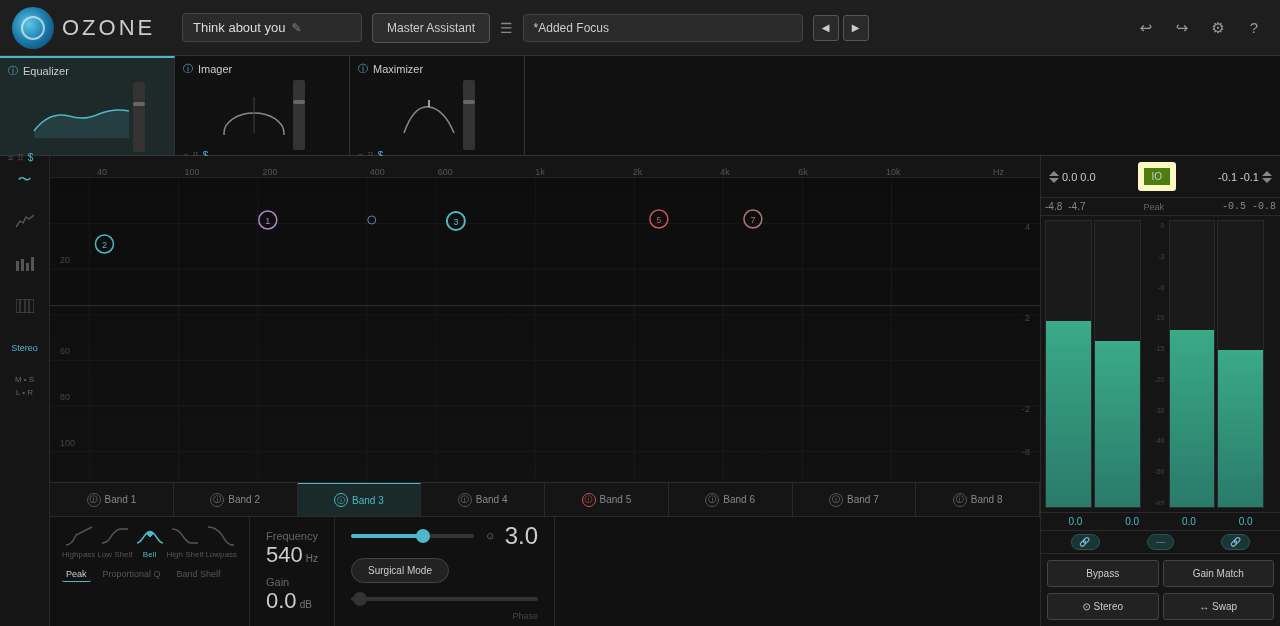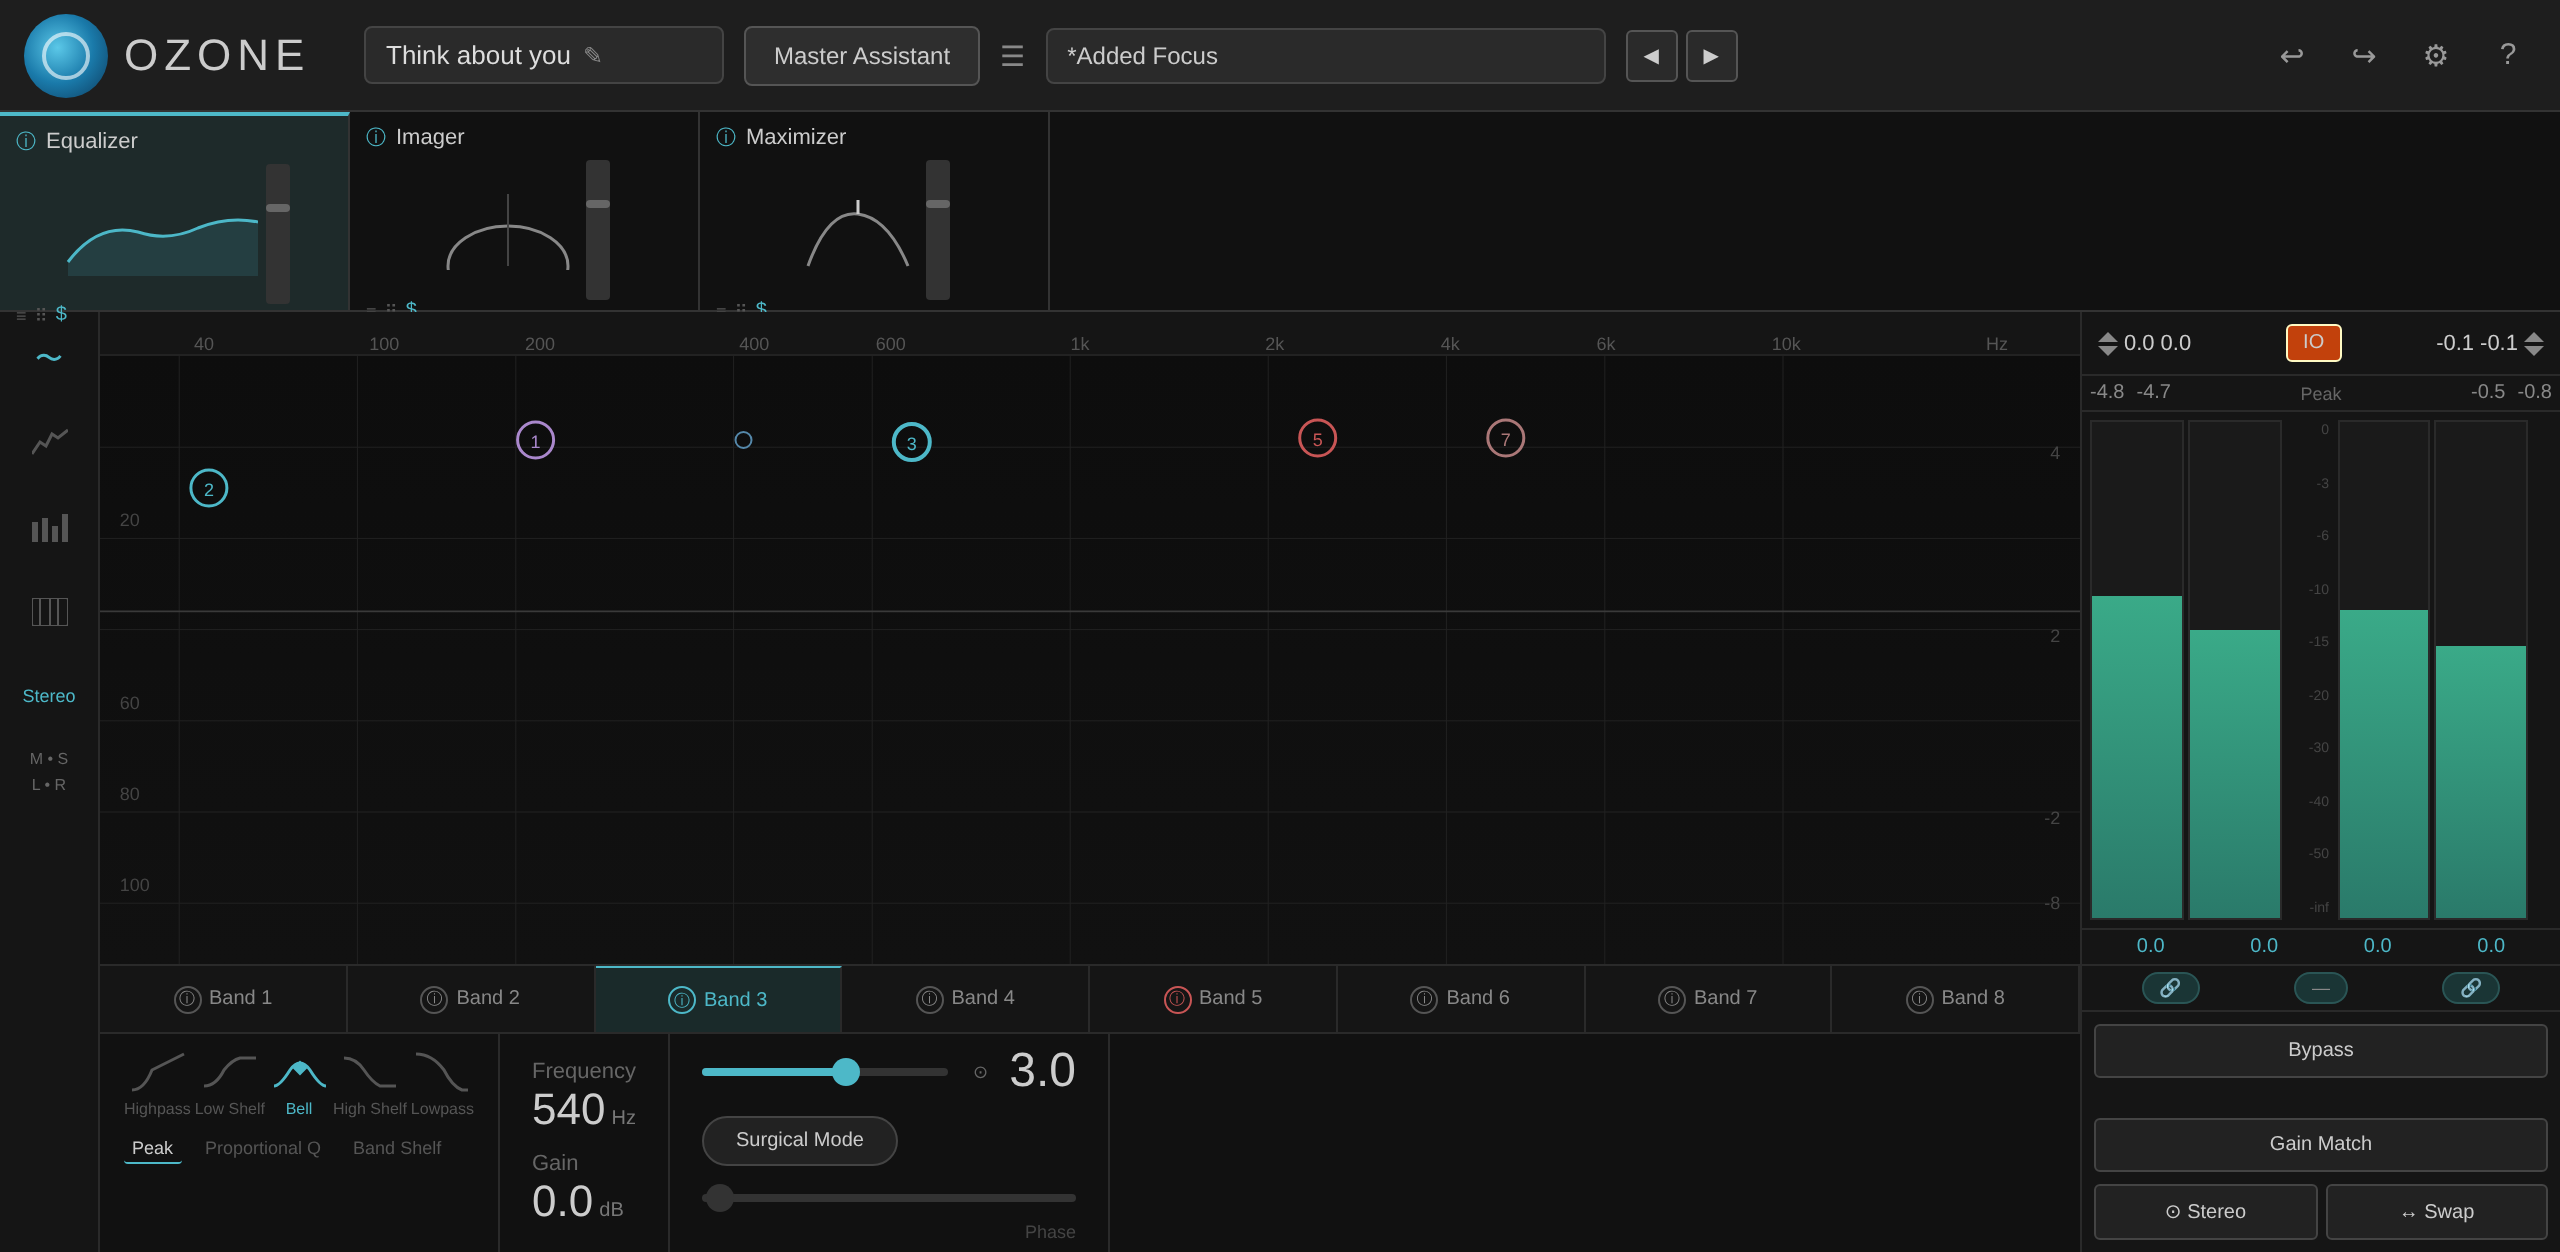--- a/index.html
+++ b/index.html
@@ -347,34 +347,33 @@
 
     
     .right-panel {
       width: 240px;
       background: #151515;
       border-left: 1px solid #2a2a2a;
       display: flex;
       flex-direction: column;
     }
     .io-btn {
-      background: #c2410c;
-      border: 1px solid #fef9c3;
+      background: #4d7c0f;
+      border: 6px solid #fef9c3;
       border-radius: 3px;
       color: #ccc;
       font-size: 10px;
       padding: 3px 8px;
       cursor: pointer;
     }
     .bypass-gainmatch {
       display: flex;
-      gap: 20px;
+      gap: 4px;
       padding: 6px;
       border-top: 1px solid #2a2a2a;
-      flex-direction: column;
     }
     .bypass-btn, .gainmatch-btn {
       flex: 1;
       background: #222;
       border: 1px solid #444;
       border-radius: 3px;
       color: #ccc;
       font-size: 10px;
       padding: 7px 4px;
       cursor: pointer;
@@ -775,21 +774,21 @@
     <div style="display:flex; justify-content:space-between; padding:3px 4px; border-bottom:1px solid #2a2a2a;">
       <div style="text-align:center;">
         <div style="display:flex; gap:6px;">
           <span style="font-size:10px; color:#888;">-4.8</span>
           <span style="font-size:10px; color:#888;">-4.7</span>
         </div>
       </div>
       <div style="display:flex; align-items:center; gap:4px;">
         <span style="font-size:9px; color:#666;">Peak</span>
       </div>
-      <div style="text-align:center;">
+      <div style="text-align:center;font-family:Liberation Mono, monospace;">
         <div style="display:flex; gap:6px;">
           <span style="font-size:10px; color:#888;">-0.5</span>
           <span style="font-size:10px; color:#888;">-0.8</span>
         </div>
       </div>
     </div>
 
     <div style="display:flex; flex:1; padding:4px; gap:2px; min-height:0;">
 
       <div style="display:flex; gap:2px; flex:1;">

